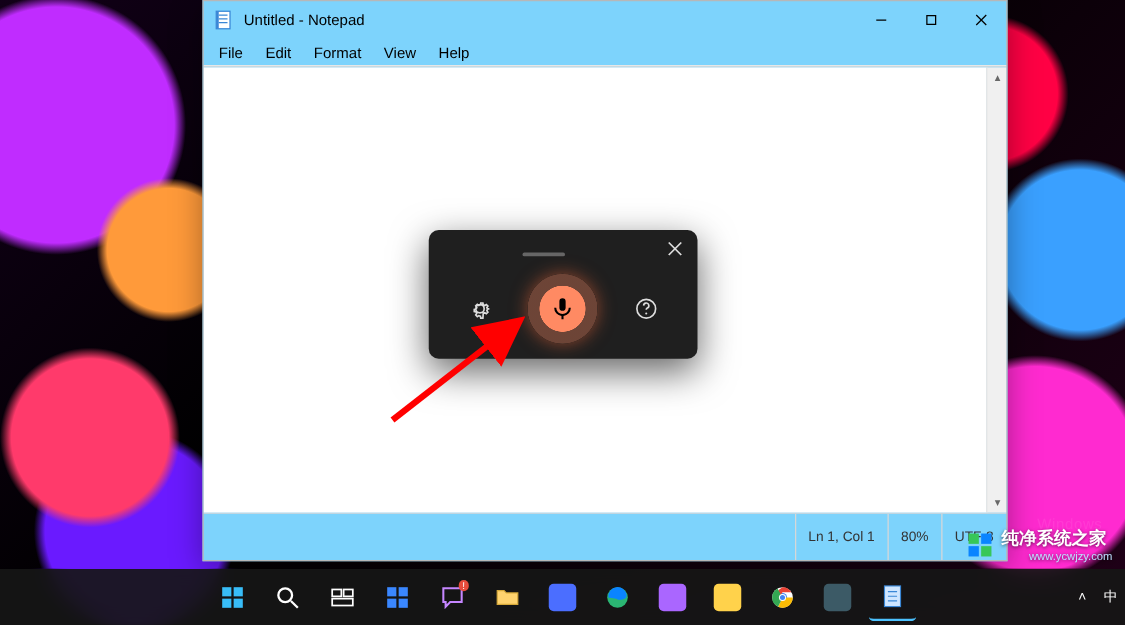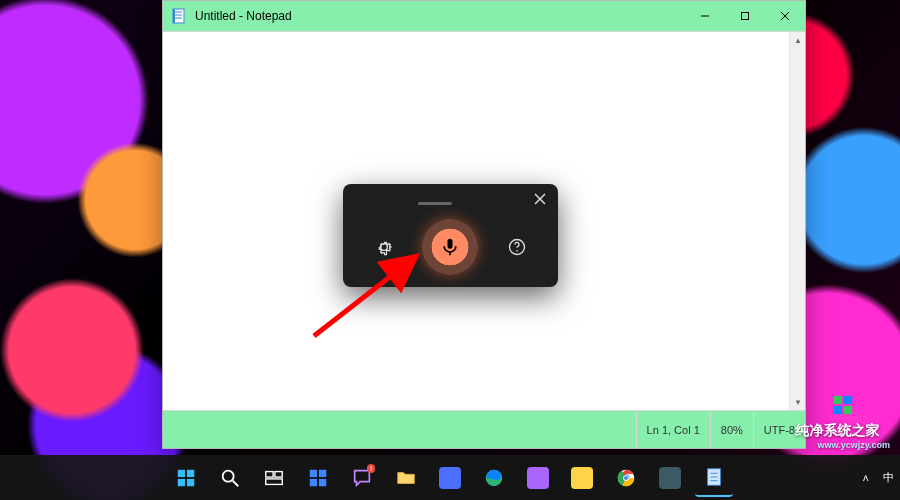--- a/index.html
+++ b/index.html
@@ -15,21 +15,21 @@
       radial-gradient(circle at 12% 85%, #6a1aff 0 8%, transparent 9%),
       radial-gradient(circle at 92% 75%, #ff2ad0 0 9%, transparent 10%),
       radial-gradient(circle at 96% 40%, #3aa0ff 0 7%, transparent 8%),
       radial-gradient(circle at 88% 15%, #ff0044 0 6%, transparent 7%),
       linear-gradient(135deg,#120018 0%,#000 40%,#200018 100%);
   }
 
   
   .window {
     position: absolute; left: 162px; top: 0; width: 644px; height: 449px;
-    background: #86efac; border: 1px solid #b7b7b7;
+    background: #7dd3fc; border: 1px solid #b7b7b7;
     box-shadow: 0 6px 24px rgba(0,0,0,.35);
     display: flex; flex-direction: column;
   }
   .titlebar { height: 30px; display:flex; align-items:center; gap:8px; padding:0 0 0 8px; font-size:12px; }
   .titlebar .ico { width:16px; height:16px; display:inline-flex; align-items:center; justify-content:center; }
   .title-text { flex:1; }
   .winbtns { display:flex; height:30px; }
   .winbtn { width:40px; display:flex; align-items:center; justify-content:center; }
   .winbtn svg { width:10px; height:10px; }
 
@@ -77,23 +77,23 @@
   }
   .tb-center { position:absolute; left:50%; transform:translateX(-50%); display:flex; gap:6px; }
   .tb-icon { width:38px; height:38px; border-radius:4px; display:flex; align-items:center; justify-content:center; }
   .tb-icon svg, .tb-icon .glyph { width:22px; height:22px; }
   .glyph { display:inline-block; font-size:20px; text-align:center; line-height:22px; }
   .badge { position:absolute; transform:translate(9px,-9px); background:#e74c3c; color:#fff; border-radius:8px; font-size:8px; padding:0 3px; }
 
   .tray { margin-left:auto; display:flex; align-items:center; gap:14px; padding-right:6px; font-size:11px; }
 
   
-  .watermark { position:absolute; right:10px; bottom:50px; display:flex; align-items:center; gap:6px; color:#fff; font-size:14px; font-weight:600; text-shadow:0 1px 3px rgba(0,0,0,.6);flex-direction:column; }
+  .watermark { position:absolute; right:10px; bottom:50px; display:flex; align-items:center; gap:6px; color:#fff; font-size:14px; font-weight:600; text-shadow:0 1px 3px rgba(0,0,0,.6); }
   .watermark .logo { width:22px; height:22px; }
-  .watermark .sub { font-size:9px; font-weight:700; display:block; color:#bde0ff;padding-left:22px; }
+  .watermark .sub { font-size:9px; font-weight:400; display:block; color:#bde0ff;padding-left:22px; }
   .wm-ghost { position:absolute; right:18px; bottom:74px; font-size:12px; color:rgba(255,255,255,.08); letter-spacing:.5px; }
 </style>
 </head>
 <body>
 
 <div class="desktop"></div>
 
 <span class="wm-ghost">Windows</span>
 
 <div class="window">
@@ -121,20 +121,27 @@
         </div>
       <div class="winbtn close">
           <svg viewBox="0 0 10 10">
             <line x1="1" y1="1" x2="9" y2="9" stroke="#000"></line>
             <line x1="9" y1="1" x2="1" y2="9" stroke="#000"></line>
           </svg>
         </div>
     </div>
   </div>
 
+  <div class="menubar">
+    <span class="menuitem">File</span>
+    <span class="menuitem">Edit</span>
+    <span class="menuitem">Format</span>
+    <span class="menuitem">View</span>
+    <span class="menuitem">Help</span>
+  </div>
 
   <div class="editor-wrap">
     <textarea class="editor" style=""></textarea>
     <div class="scrollbar">
       <div class="uparrow">▴</div>
       <div class="dnarrow">▾</div>
     </div>
   </div>
 
   <div class="statusbar">

